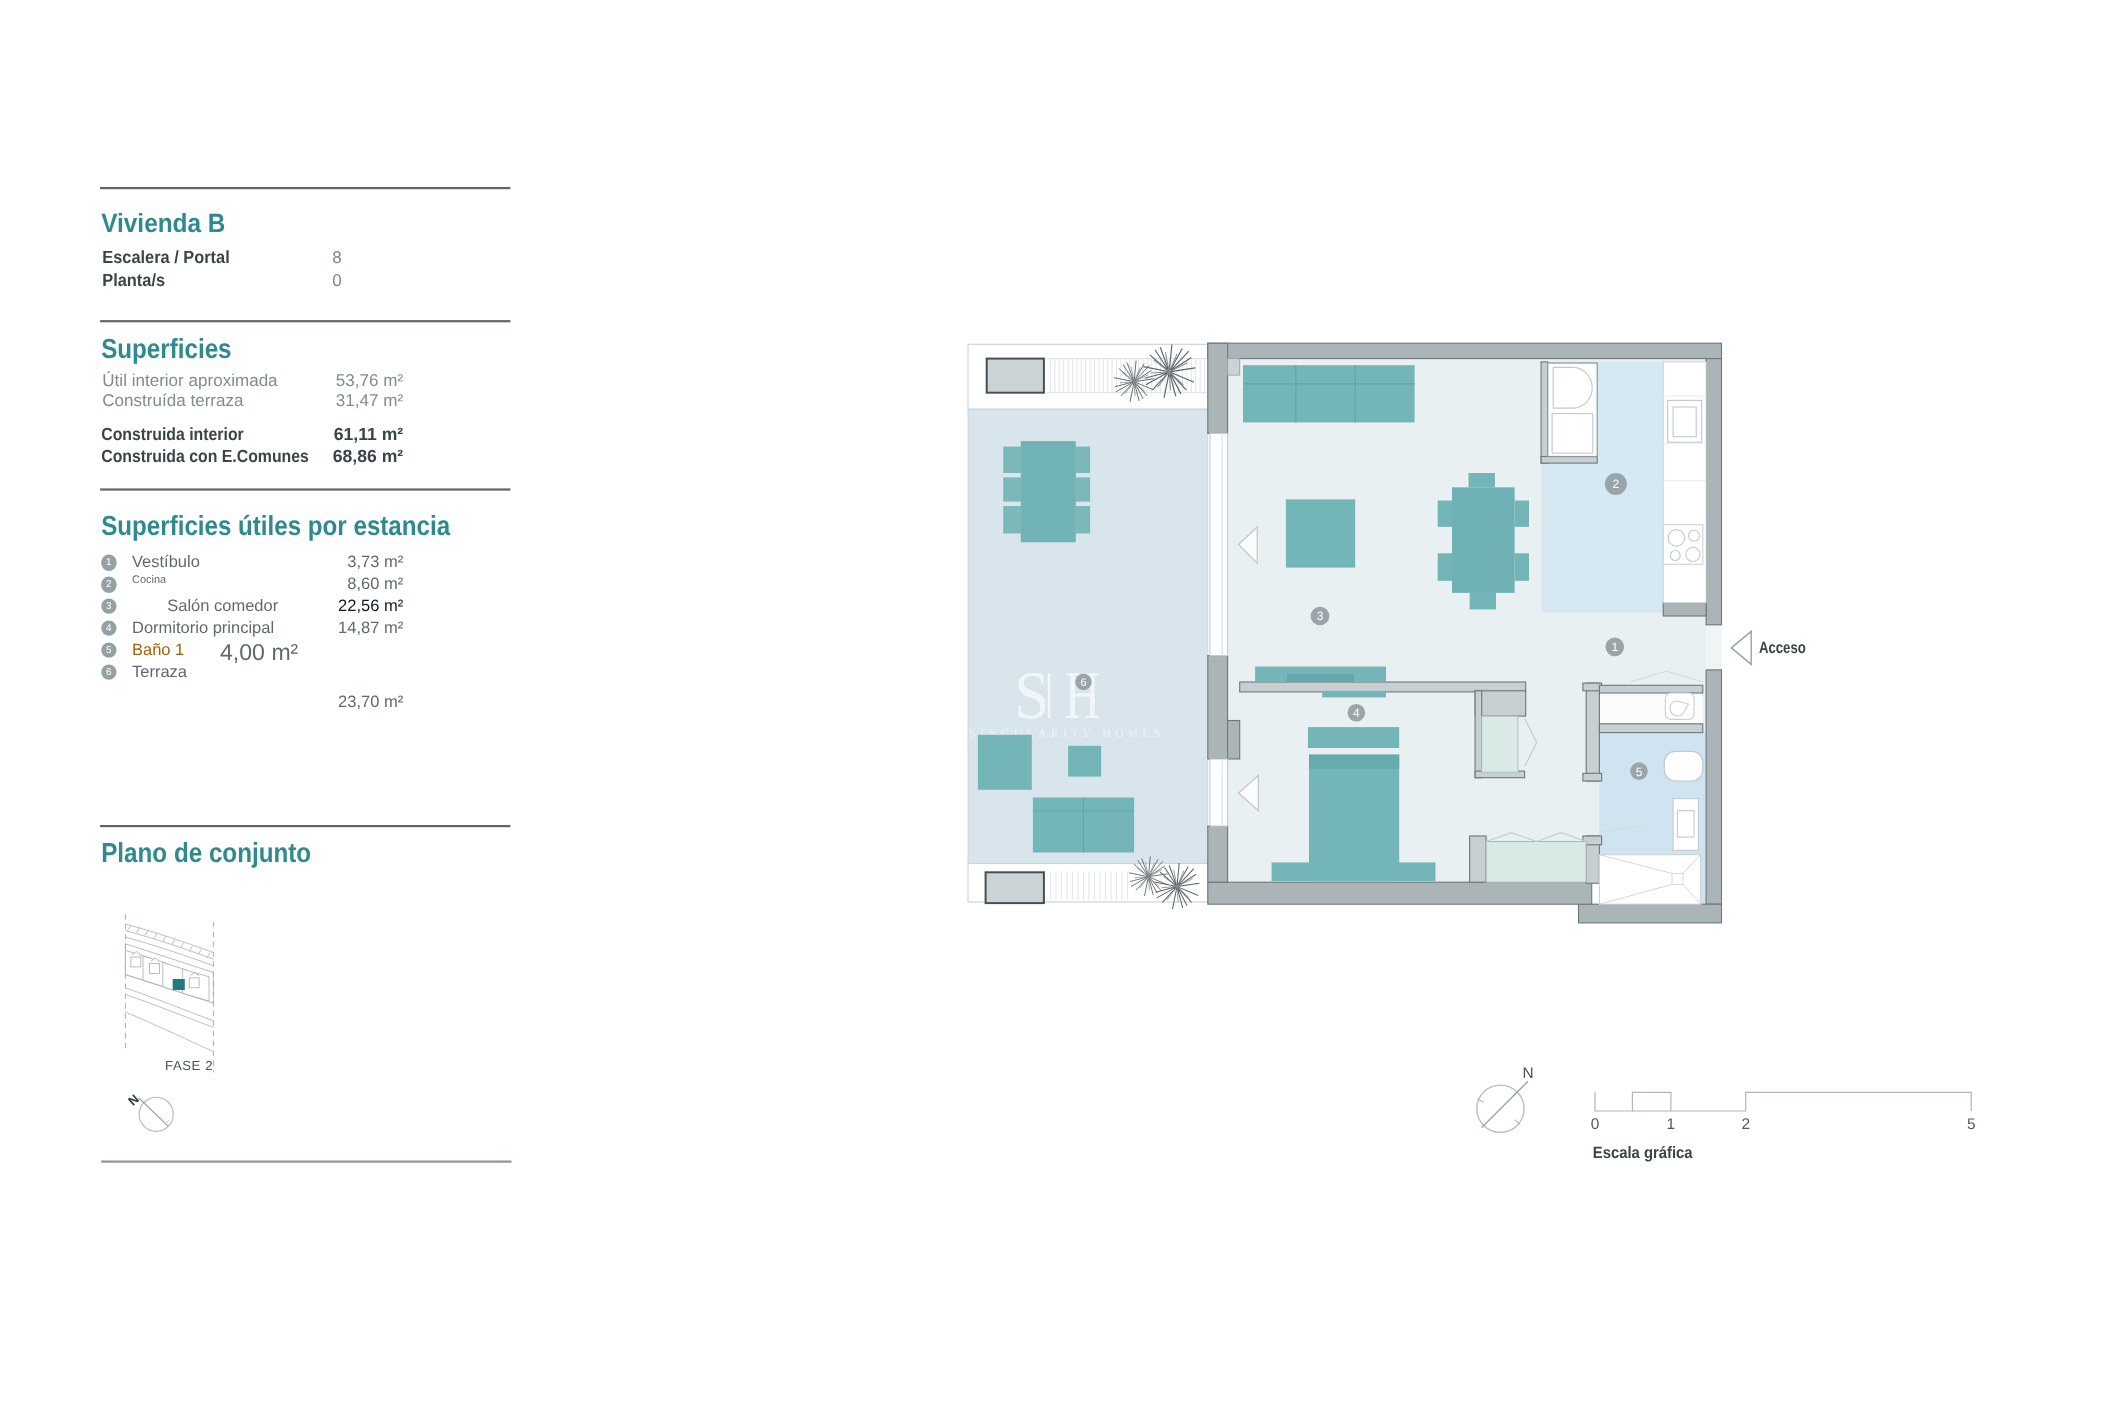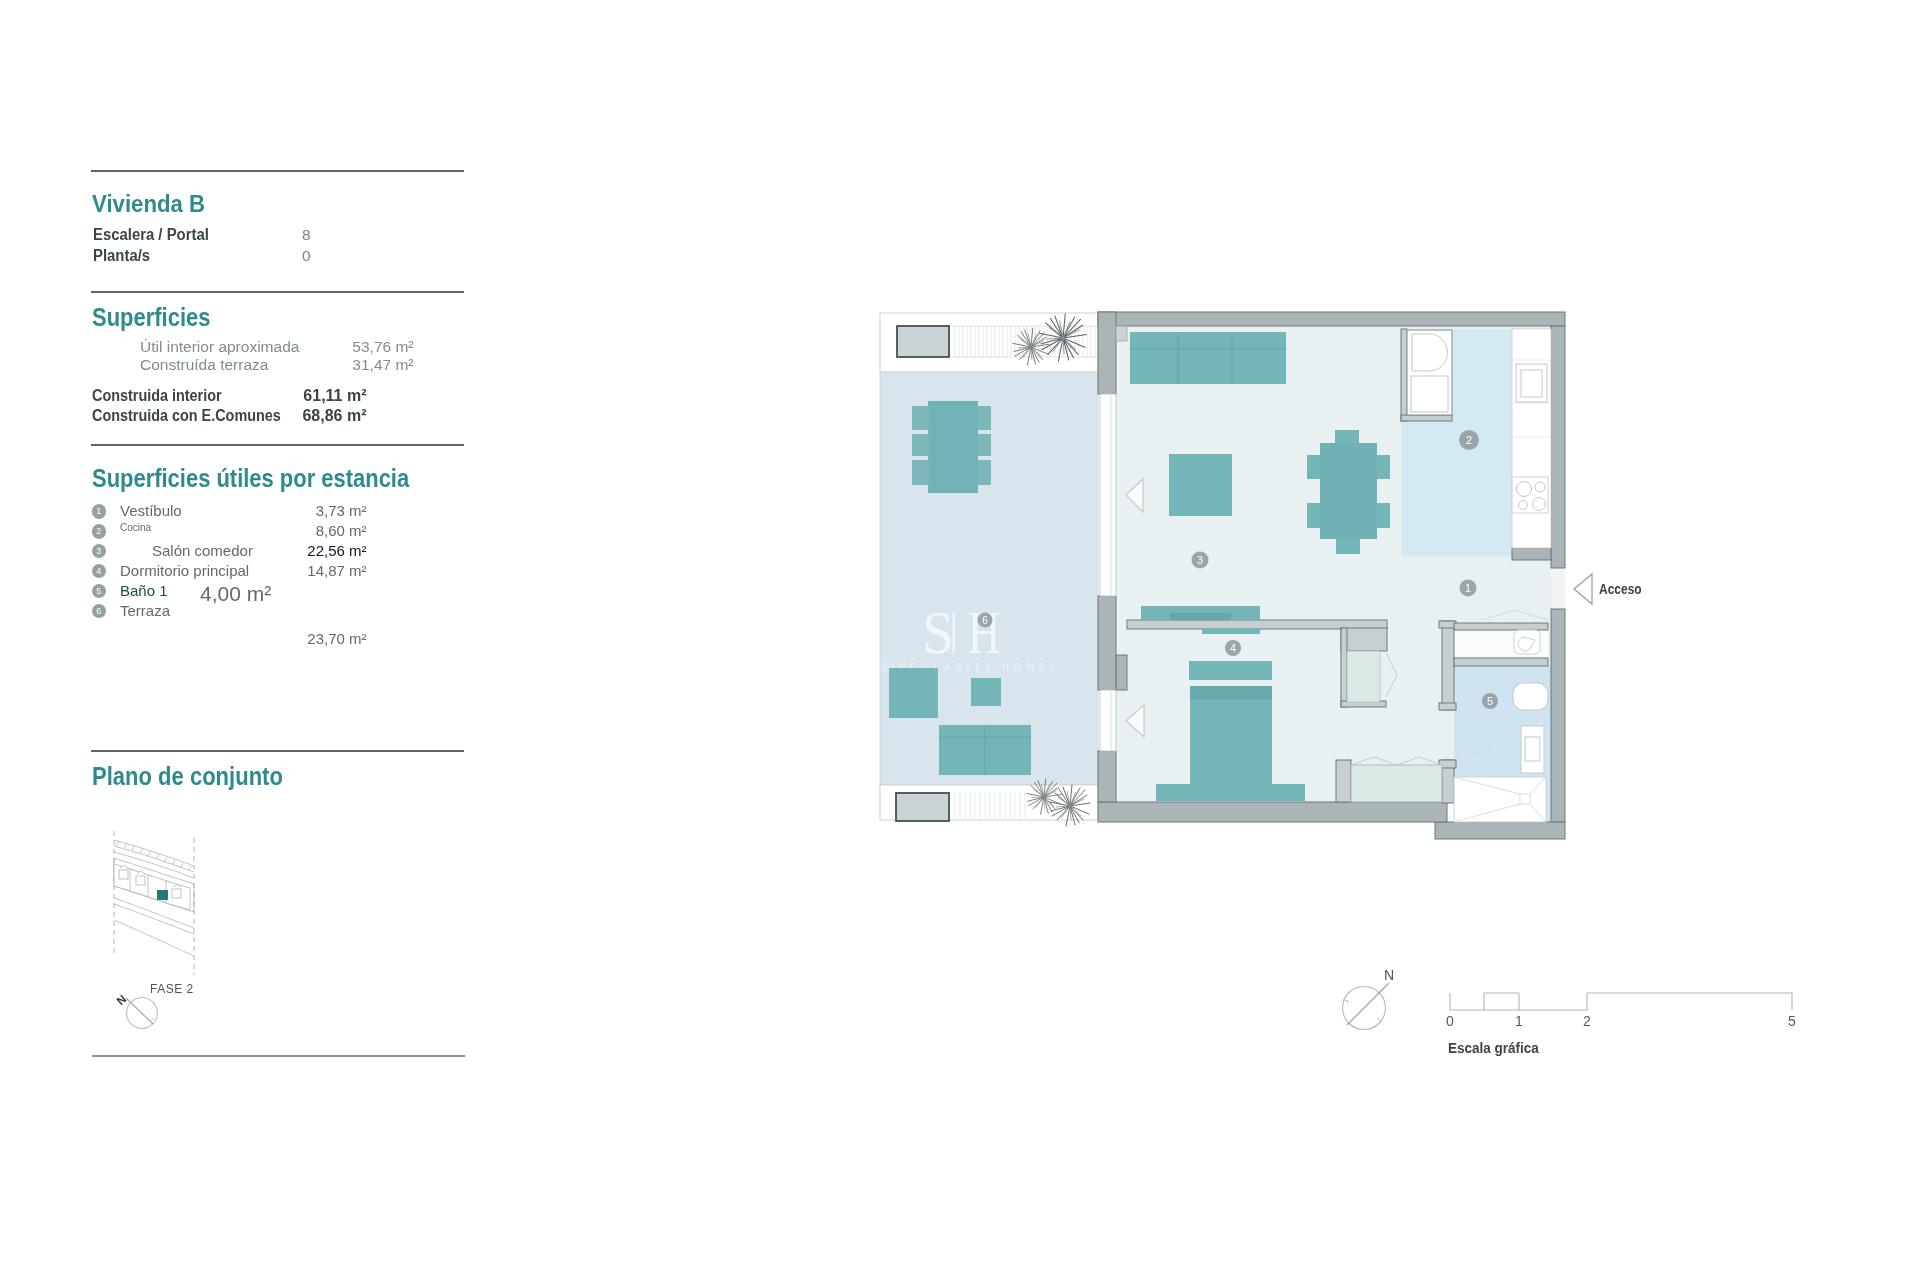--- a/index.html
+++ b/index.html
@@ -1,21 +1,21 @@
 <!DOCTYPE html>
 <html><head>
 <meta charset="utf-8">
 <style>
 html,body{margin:0;padding:0;background:#ffffff;}
 body{width:1920px;height:1280px;position:relative;font-family:"Liberation Sans",sans-serif;overflow:hidden;}
 .abs{position:absolute;line-height:1;}
 .teal{color:#2e8a8c;font-weight:bold;}
 .lbl{font-size:16px;font-weight:bold;color:#3b4448;white-space:nowrap;}
 .val{font-size:15.5px;color:#7d868a;}
-.gry{font-size:15.5px;color:#828b8f;white-space:nowrap;margin-left:47px;}
+.gry{font-size:15.5px;color:#828b8f;white-space:nowrap;}
 .hr{height:2px;background:#5f6568;}
 </style>
 </head>
 <body>
 
 <div class="abs hr" style="left:91px;top:170px;width:373px;"></div>
 
 <div class="abs teal" style="left:92px;top:192px;font-size:24px;transform:scaleX(0.924);transform-origin:0 0;">Vivienda B</div>
 
 <div class="abs lbl" style="left:93px;top:227px;transform:scaleX(0.93);transform-origin:0 0;">Escalera / Portal</div>
@@ -56,32 +56,32 @@
 
 <div class="abs" style="left:91.5px;top:543.8px;width:14.6px;height:14.6px;border-radius:50%;background:#96a1a6;color:#fff;font-size:9px;text-align:center;line-height:14.6px;">3</div>
 <div class="abs" style="left:120px;top:542.8px;font-size:15px;color:#62696d;margin-left:32px;">Salón comedor</div>
 <div class="abs" style="left:200px;top:542.8px;width:166.5px;text-align:right;font-size:15px;color:#0f172a;">22,56 m²</div>
 
 <div class="abs" style="left:91.5px;top:563.7px;width:14.6px;height:14.6px;border-radius:50%;background:#96a1a6;color:#fff;font-size:9px;text-align:center;line-height:14.6px;">4</div>
 <div class="abs" style="left:120px;top:562.7px;font-size:15px;color:#62696d;">Dormitorio principal</div>
 <div class="abs" style="left:200px;top:562.7px;width:166.5px;text-align:right;font-size:15px;color:#62696d;">14,87 m²</div>
 
 <div class="abs" style="left:91.5px;top:583.6px;width:14.6px;height:14.6px;border-radius:50%;background:#96a1a6;color:#fff;font-size:9px;text-align:center;line-height:14.6px;">5</div>
-<div class="abs" style="left:120px;top:582.6px;font-size:15px;color:#14532d;">Baño 1</div>
+<div class="abs" style="left:120px;top:582.6px;font-size:15px;color:#a16207;">Baño 1</div>
 <div class="abs" style="left:200px;top:582.6px;width:166.5px;text-align:left;font-size:21px;color:#62696d;">4,00 m²</div>
 
 <div class="abs" style="left:91.5px;top:603.5px;width:14.6px;height:14.6px;border-radius:50%;background:#96a1a6;color:#fff;font-size:9px;text-align:center;line-height:14.6px;">6</div>
 <div class="abs" style="left:120px;top:602.5px;font-size:15px;color:#62696d;">Terraza</div>
 <div class="abs" style="left:200px;top:602.5px;width:166.5px;text-align:right;font-size:15px;color:#62696d;margin-top:28px;">23,70 m²</div>
 
 <div class="abs hr" style="left:91px;top:750px;width:373px;"></div>
 
 <div class="abs teal" style="left:92px;top:763.5px;font-size:25px;transform:scaleX(0.881);transform-origin:0 0;white-space:nowrap;">Plano de conjunto</div>
 
-<div class="abs" style="left:150px;top:963px;font-size:12px;color:#4a5458;letter-spacing:0.5px;margin-top:20px;">FASE 2</div>
+<div class="abs" style="left:150px;top:963px;font-size:12px;color:#4a5458;letter-spacing:0.5px;">FASE 2</div>
 
 <div class="abs" style="left:92px;top:1055px;width:373px;height:2px;background:#8e9498;"></div>
 
 <svg class="abs" style="left:0;top:0;" width="1920" height="1280" viewBox="0 0 1920 1280">
 <defs>
 
 <g id="plant" stroke="#5c6366" stroke-width="0.9" fill="none">
 <path d="M0,0 L20,-3 M0,0 L17,-11 M0,0 L10,-18 M0,0 L2,-21 M0,0 L-7,-19 M0,0 L-15,-13 M0,0 L-20,-4 M0,0 L-19,5 M0,0 L-13,14 M0,0 L-4,20 M0,0 L5,19 M0,0 L13,14 M0,0 L19,8 M0,0 L15,-16 M0,0 L-11,-17 M0,0 L-18,10 M0,0 L9,17"></path>
 <path d="M0,0 L14,-7 M0,0 L6,-14 M0,0 L-3,-15 M0,0 L-12,-9 M0,0 L-14,1 M0,0 L-9,12 M0,0 L1,14 M0,0 L11,10" stroke="#8a9194" stroke-width="0.8"></path>
 </g>

